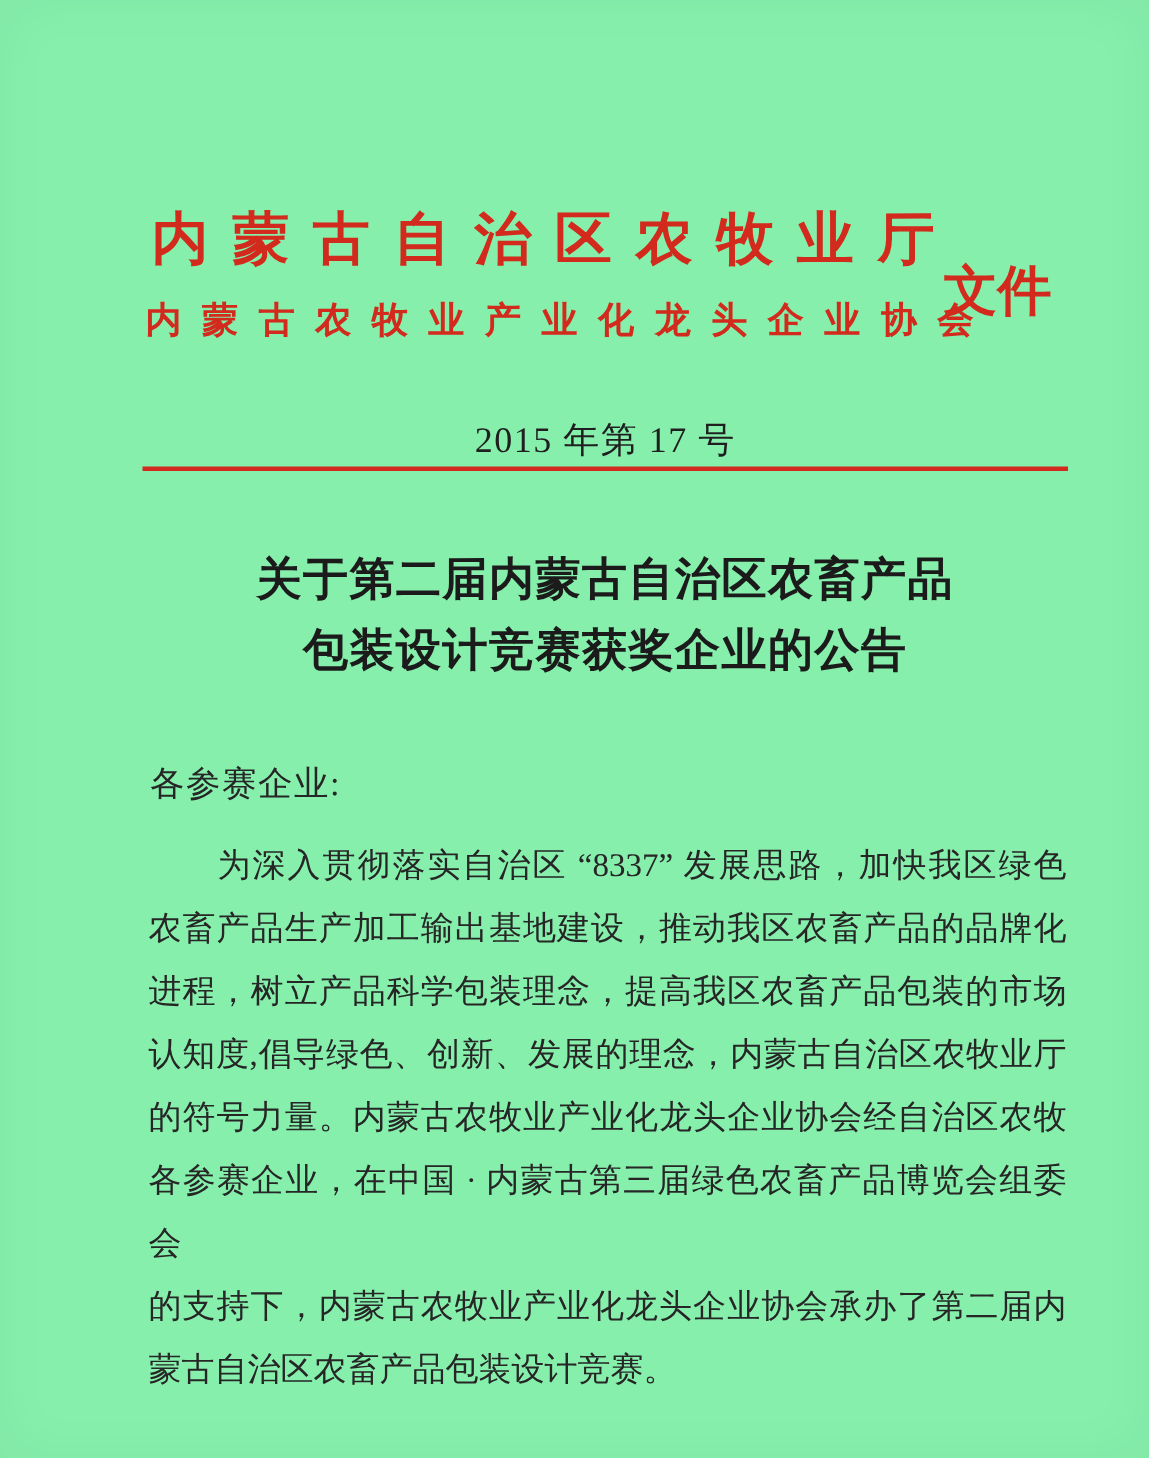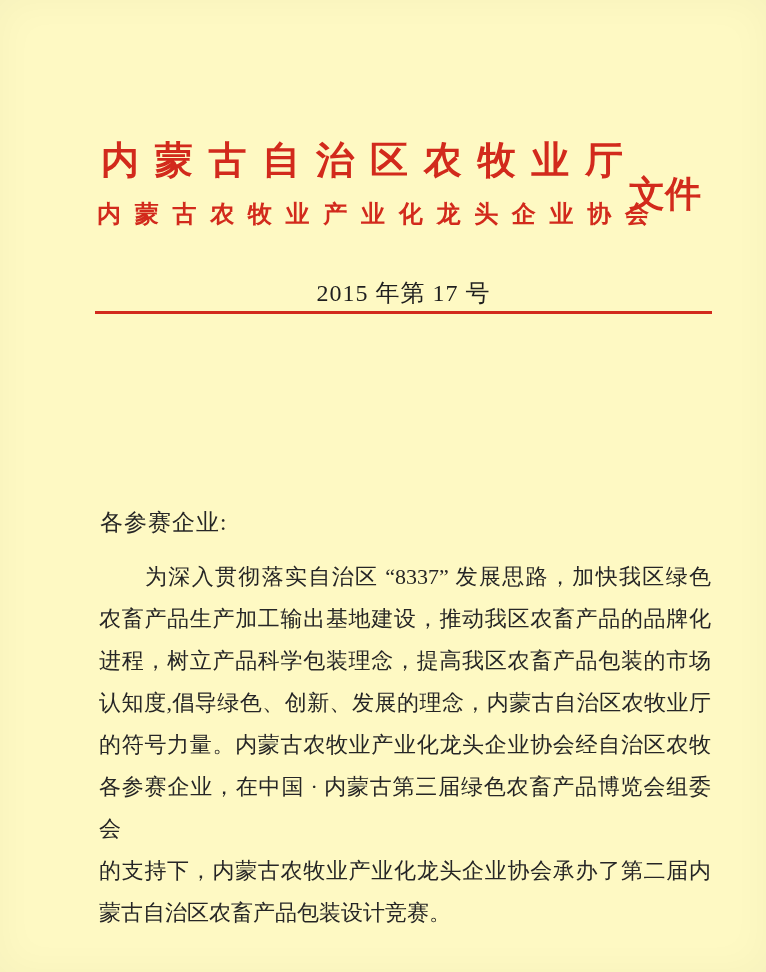--- a/index.html
+++ b/index.html
@@ -4,21 +4,21 @@
 <style>
   html, body {
     margin: 0;
     padding: 0;
     background: #ffffff;
   }
   .page {
     position: relative;
     width: 766px;
     height: 972px;
-    background: #fef9c3;
+    background: #86efac;
     overflow: hidden;
     font-family: "Liberation Serif", "DejaVu Serif", serif;
     box-shadow: inset 0 0 40px rgba(0,0,0,0.035);
   }
   
   .org-line1 {
     position: absolute;
     left: 101px;
     top: 138px;
     width: 522px;
@@ -122,20 +122,24 @@
   <div class="org-line1">内蒙古自治区农牧业厅</div>
 
   <div class="org-line2">内蒙古农牧业产业化龙头企业协会</div>
 
   <div class="doc-type">文件</div>
 
   <div class="doc-number">2015 年第 17 号</div>
 
   <div class="red-rule"></div>
 
+  <div class="doc-title">
+    <div>关于第二届内蒙古自治区农畜产品</div>
+    <div>包装设计竞赛获奖企业的公告</div>
+  </div>
 
   <div class="salutation">各参赛企业:</div>
 
   <div class="body-para">
     <div class="bline first">为深入贯彻落实自治区 “8337” 发展思路，加快我区绿色</div>
     <div class="bline">农畜产品生产加工输出基地建设，推动我区农畜产品的品牌化</div>
     <div class="bline">进程，树立产品科学包装理念，提高我区农畜产品包装的市场</div>
     <div class="bline">认知度,倡导绿色、创新、发展的理念，内蒙古自治区农牧业厅</div>
     <div class="bline">的符号力量。内蒙古农牧业产业化龙头企业协会经自治区农牧</div>
     <div class="bline">各参赛企业，在中国 · 内蒙古第三届绿色农畜产品博览会组委会</div>

